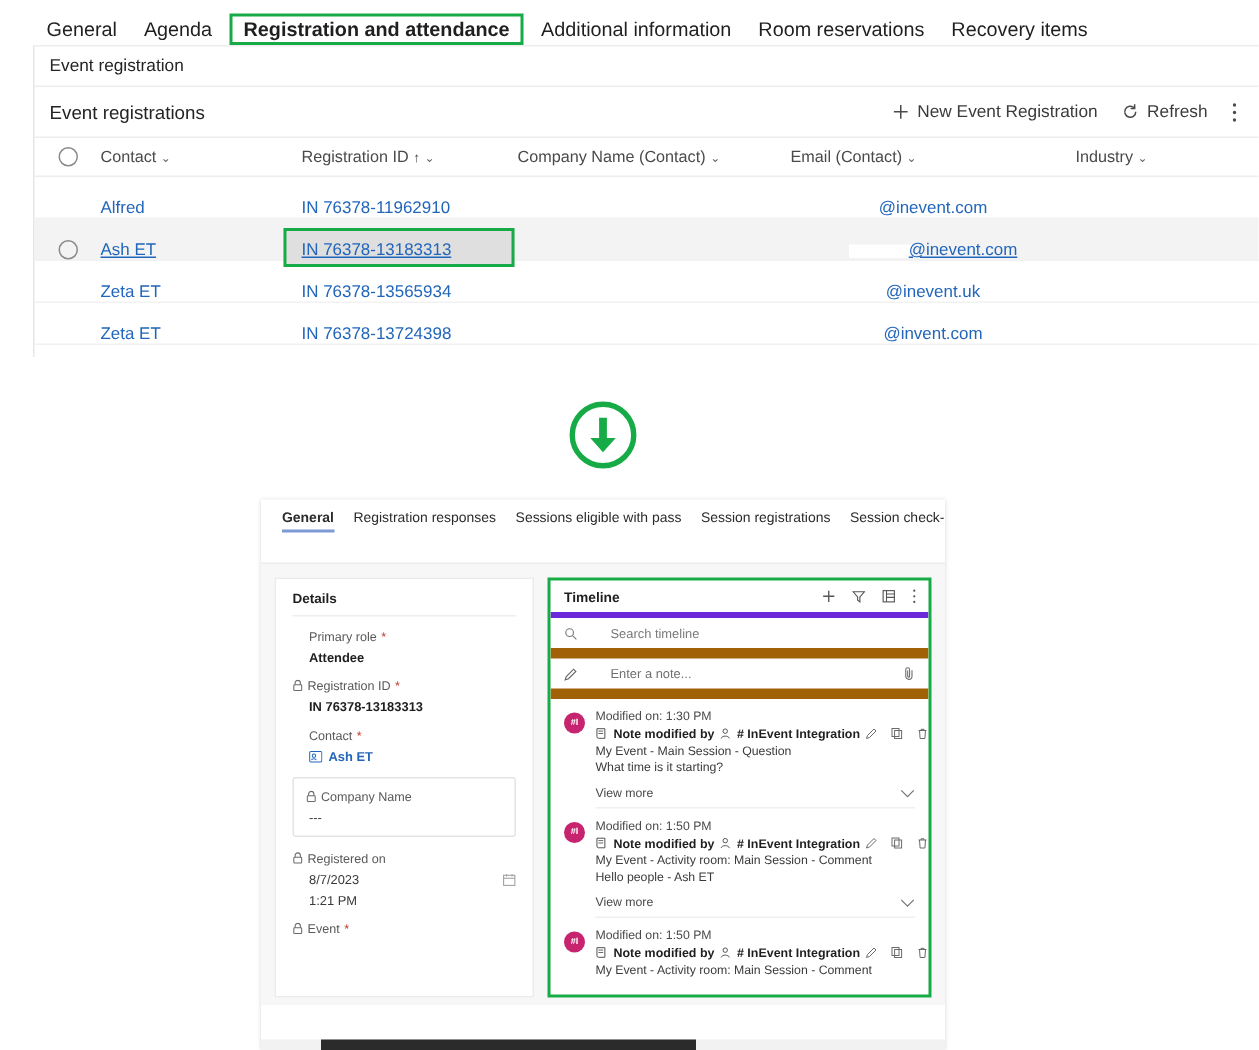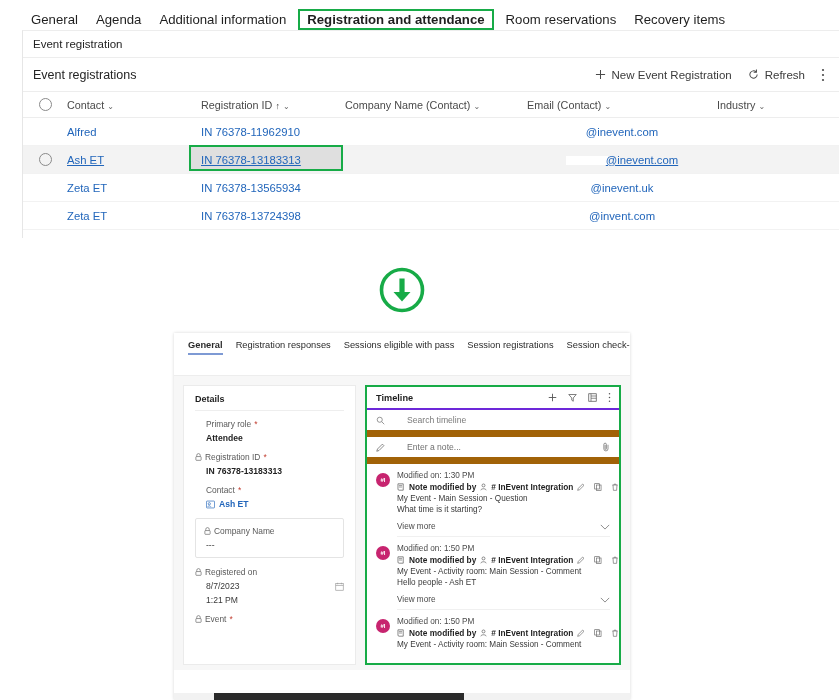--- a/index.html
+++ b/index.html
@@ -71,21 +71,21 @@
   }
   .col-contact   { width: 134px; }
   .col-regid     { width: 144px; }
   .col-company   { width: 182px; }
   .col-email     { width: 190px; }
   .col-industry  { width: 120px; }
   .sort-caret { font-size: 8px; color: #666; margin-left: 3px; }
   .arrow-up { font-size: 9px; color: #444; margin-left: 3px; }
 
   .grid-row {
-    display: flex; align-items: center; height: 28px;
+    display: flex; align-items: flex-end; height: 28px;
     border-bottom: 1px solid #f2f2f2;
     font-size: 11.3px;
   }
   .grid-row.selected { background: #f3f3f3; }
   .link { color: #2266bb; cursor: pointer; }
   .link.u { text-decoration: underline; }
   .email-cell { text-align: center; width: 190px; }
   .regid-cell { position: relative; }
   .regid-box {
     position: absolute; left: -12px; top: -9px; width: 154px; height: 26px;
@@ -166,21 +166,21 @@
   .date-row .fld-value { flex: 1; }
   .cal-ico { color: #9a9a9a; }
 
   
   .timeline-card {
     flex: 1; background: #ffffff; border: 2.5px solid #17ab47;
     height: 280px; overflow: hidden; position: relative;
   }
   .tl-head {
     display: flex; align-items: center; padding: 5px 8px 5px 9px;
-    border-bottom: 2px solid #6d28d9;
+    border-bottom: 4px solid #6d28d9;
   }
   .tl-title { font-size: 9.2px; font-weight: bold; color: #1f1f1f; }
   .tl-icons { margin-left: auto; display: flex; align-items: center; gap: 11px; color: #555; }
   .tl-search, .tl-note {
     display: flex; align-items: center; gap: 22px;
     padding: 5px 9px; border-bottom: 7px solid #a16207;
     font-size: 8.6px; color: #7a7a7a;
   }
   .tl-note { color: #6f6f6f; }
   .clip { margin-left: auto; color: #6a6a6a; }
@@ -213,22 +213,22 @@
   }
   svg { display: block; }
 </style>
 </head>
 <body>
 
 <div class="topnav">
   <div class="topnav-inner" id="topnav-inner">
       <div class="nav-tab"><span>General</span></div>
       <div class="nav-tab"><span>Agenda</span></div>
+      <div class="nav-tab selected"><span>Registration and attendance</span></div>
       <div class="nav-tab"><span>Additional information</span></div>
-      <div class="nav-tab selected"><span>Registration and attendance</span></div>
       <div class="nav-tab"><span>Room reservations</span></div>
       <div class="nav-tab"><span>Recovery items</span></div>
     </div>
 </div>
 
 <div class="grid-panel">
 
   <div class="grid-section-title">Event registration</div>
 
   <div class="grid-toolbar">

